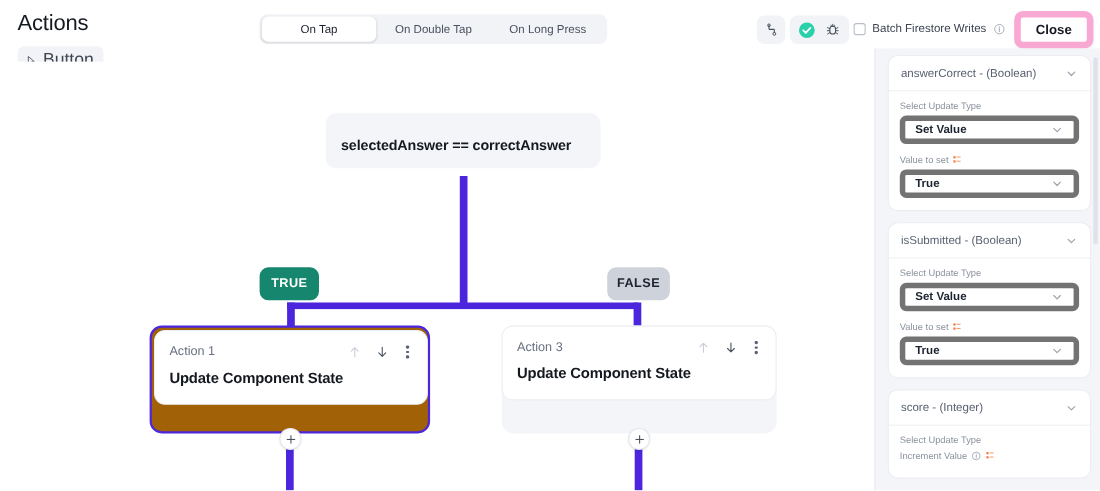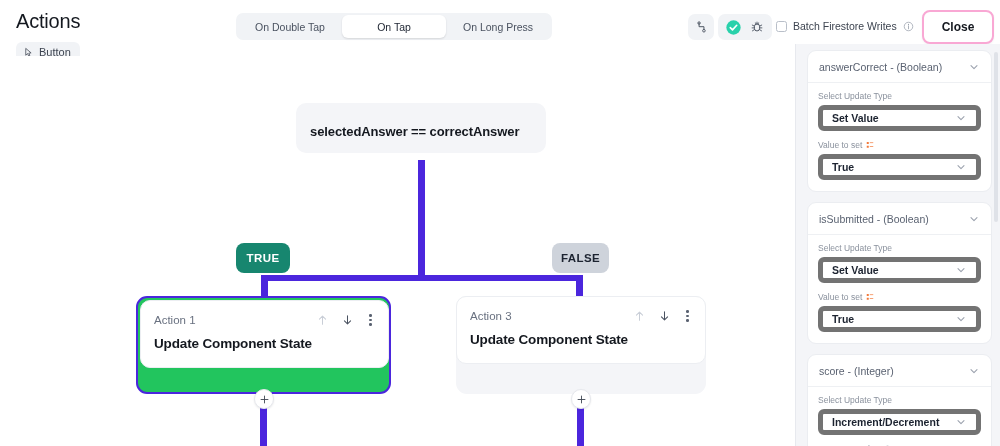--- a/index.html
+++ b/index.html
@@ -15,21 +15,21 @@
   .hdr-title {
     position: absolute; left: 16px; top: 10px;
     font-size: 20px; font-weight: normal; color: #14181f; letter-spacing: -.2px;
   }
   .chip {
     position: absolute; left: 16px; top: 42px;
     display: flex; align-items: center; gap: 5px;
     background: #f1f3f6; border-radius: 6px;
     padding: 4px 9px 4px 7px;
   }
-  .chip-label { font-size: 11px; color: #3d4450; }
+  .chip-label { font-size: 16px; color: #3d4450; }
 
   
   .tabs {
     position: absolute; left: 236px; top: 13px;
     width: 316px; height: 27px;
     background: #f1f3f6; border-radius: 7px;
     display: flex; padding: 2px;
   }
   .tab {
     flex: 1; display: flex; align-items: center; justify-content: center;
@@ -57,21 +57,21 @@
   }
   .cb-box {
     width: 11px; height: 11px; border: 1.3px solid #b9bfc9;
     border-radius: 2.5px; background: #fff; cursor: pointer;
   }
   .cb-label { font-size: 10.5px; color: #3d4450; }
 
   .close-btn {
     position: absolute; left: 922px; top: 10px;
     width: 72px; height: 34px; border-radius: 8px;
-    background: #fff; border: 2px solid #f9a8d4;
+    background: #fff; border: 6px solid #f9a8d4;
     display: flex; align-items: center; justify-content: center;
     font-size: 12px; font-weight: bold; color: #14181f; cursor: pointer;
     box-shadow: 0 1px 2px rgba(20,24,31,.06);
   }
 
   
   .canvas { position: absolute; left: 0; top: 56px; width: 795px; height: 390px; background: #fff; overflow: hidden; }
 
   .conn { position: absolute; background: #4b26dd; }
 
@@ -93,21 +93,21 @@
     display: flex; align-items: center; justify-content: center;
     font-size: 11.5px; font-weight: bold; letter-spacing: .4px;
   }
   .badge.true  { left: 236px; top: 243px; width: 54px; background: #17866f; color: #fff; }
   .badge.false { left: 552px; top: 243px; width: 57px; background: #ced3db; color: #1c2330; }
 
   
   .act-shell { position: absolute; border-radius: 11px; }
   .act-shell.sel {
     left: 136px; top: 296px; width: 255px; height: 98px;
-    border: 2px solid #4b26dd; background: #22c55e;
+    border: 2px solid #4b26dd; background: #a16207;
   }
   .act-shell.plain {
     left: 456px; top: 296px; width: 250px; height: 98px;
     background: #f4f5f8;
   }
   .act-card {
     position: absolute; left: 0; top: 0; right: 0;
     background: #fff; border: 1px solid #eceef2; border-radius: 10px;
     padding: 12px 13px 16px 13px;
   }
@@ -158,22 +158,22 @@
   <div class="hdr-title">Actions</div>
 
   <div class="chip">
     <svg width="11" height="11" viewBox="0 0 16 16">
       <path d="M4 2 L4 12 L6.6 9.6 L8.2 13 L10 12.2 L8.4 8.9 L11.8 8.6 Z" fill="none" stroke="#3d4450" stroke-width="1.1" stroke-linejoin="round"></path>
     </svg>
     <span class="chip-label">Button</span>
   </div>
 
   <div class="tabs">
+    <div class="tab active">On Tap</div>
     <div class="tab">On Double Tap</div>
-    <div class="tab active">On Tap</div>
     <div class="tab">On Long Press</div>
   </div>
 
   <div class="icon-btn" style="left:688px;">
     <svg width="13" height="13" viewBox="0 0 16 16">
       <path d="M5 2 L5 7 M5 7 L11 7 M11 7 L11 11" stroke="#4a5260" stroke-width="1.2" fill="none"></path>
       <circle cx="5" cy="2.5" r="1.5" fill="none" stroke="#4a5260" stroke-width="1.1"></circle>
       <circle cx="11" cy="12" r="1.6" fill="none" stroke="#4a5260" stroke-width="1.1"></circle>
     </svg>
   </div>
@@ -347,26 +347,20 @@
 
     <div class="grp">
       <div class="grp-head">
         <span>score - (Integer)</span>
         <svg width="12" height="12" viewBox="0 0 16 16" class="chev">
           <path d="M4 6.2 L8 10.2 L12 6.2" stroke="currentColor" stroke-width="1.4" fill="none" stroke-linecap="round" stroke-linejoin="round"></path>
         </svg>
       </div>
       <div class="grp-body">
         <div class="fld-label">Select Update Type</div>
-        <div class="select">
-          <span>Increment/Decrement</span>
-          <svg width="12" height="12" viewBox="0 0 16 16" class="chev">
-            <path d="M4 6.2 L8 10.2 L12 6.2" stroke="currentColor" stroke-width="1.4" fill="none" stroke-linecap="round" stroke-linejoin="round"></path>
-          </svg>
-        </div>
         <div class="fld-label">
           <span>Increment Value</span>
           <svg width="9" height="9" viewBox="0 0 16 16">
             <circle cx="8" cy="8" r="6.2" fill="none" stroke="#9aa1ad" stroke-width="1.3"></circle>
             <path d="M8 7 V11.4" stroke="#9aa1ad" stroke-width="1.4" stroke-linecap="round"></path>
             <circle cx="8" cy="4.9" r=".9" fill="#9aa1ad"></circle>
           </svg>
           <svg class="bindic" viewBox="0 0 16 16">
             <rect x="1.5" y="2" width="4" height="4" fill="#f2793a"></rect>
               <rect x="7.5" y="2.8" width="7" height="1.4" fill="#f2793a"></rect>

